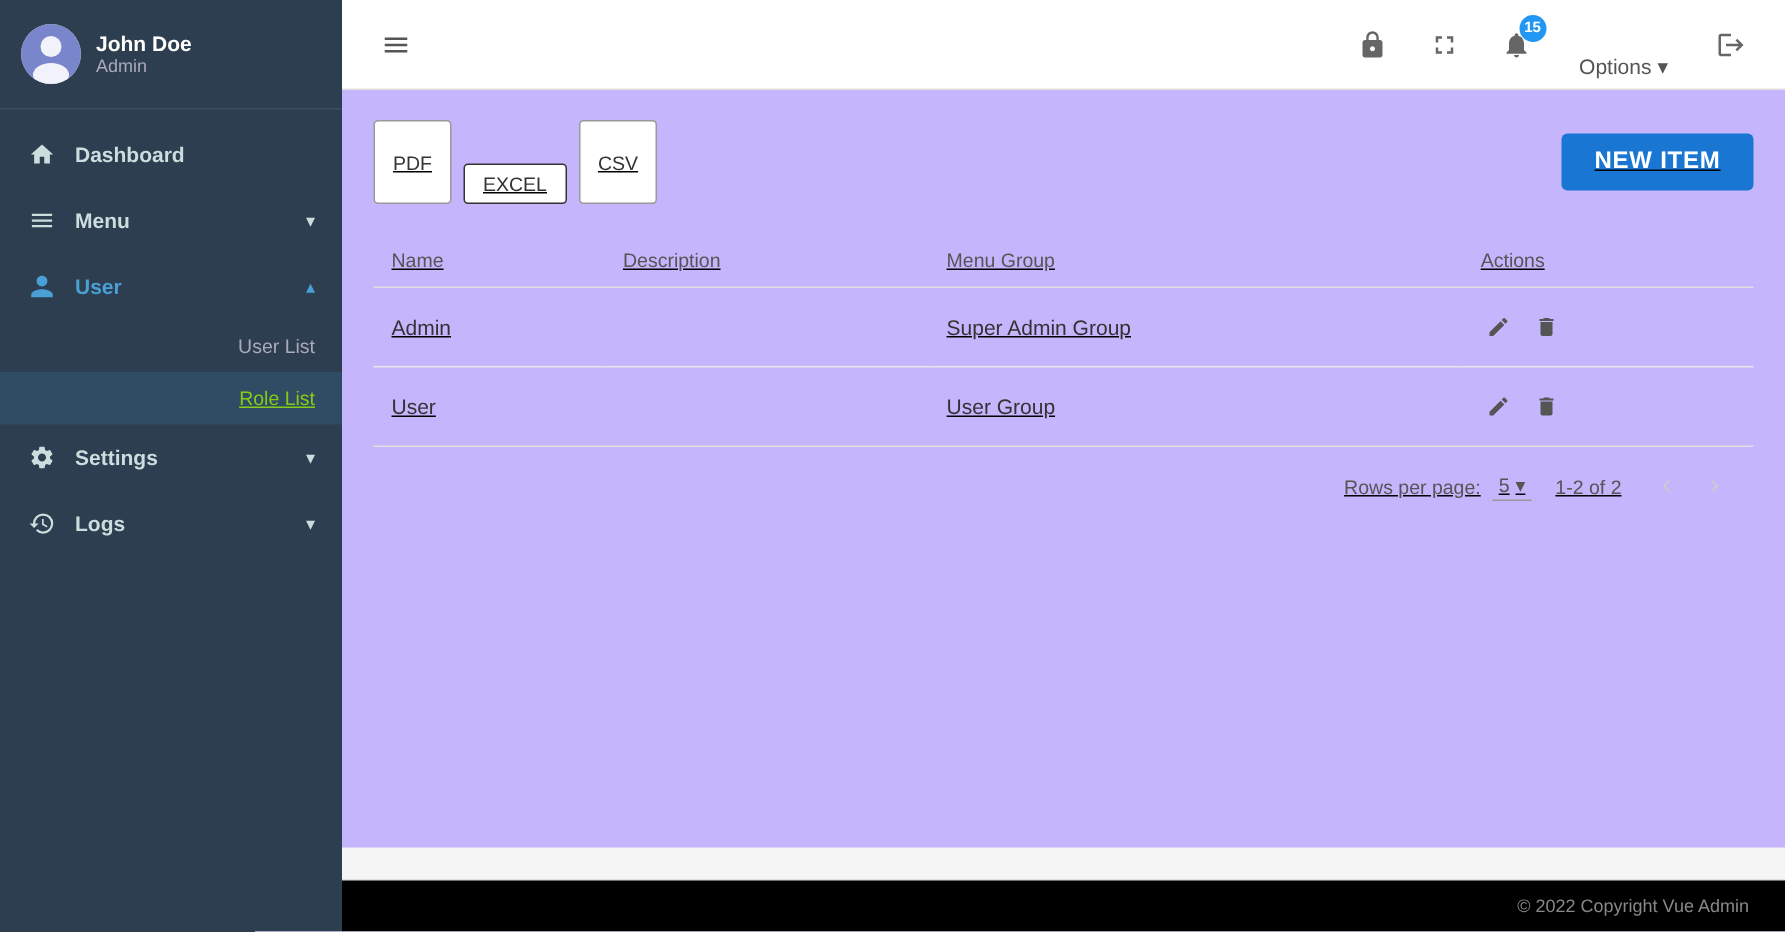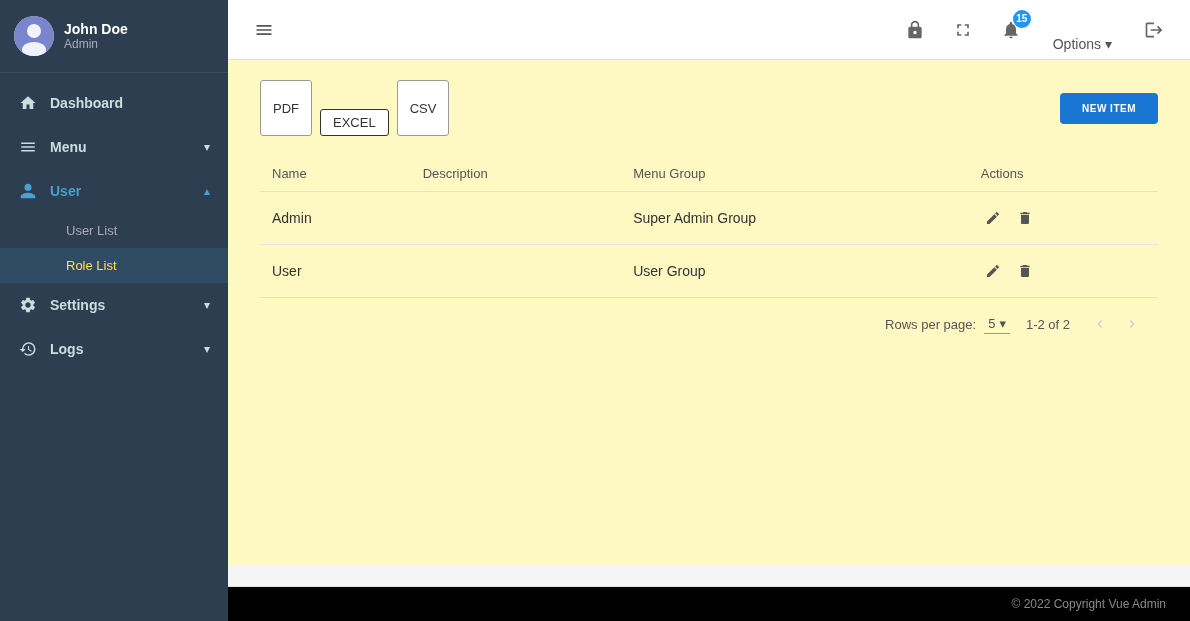--- a/index.html
+++ b/index.html
@@ -15,40 +15,40 @@
     .user-info { display: flex; flex-direction: column; }
     .user-name { font-weight: 600; font-size: 14px; }
     .user-role { font-size: 12px; color: #aab; }
 
     .sidebar-nav { flex: 1; padding-top: 8px; }
     .nav-item { display: flex; align-items: center; gap: 12px; padding: 12px 18px; cursor: pointer; color: #cdd; font-size: 14px; position: relative; }
     .nav-item.active { color: #4a9fd4; }
     .nav-item .nav-icon { width: 20px; height: 20px; display: flex; align-items: center; justify-content: center; flex-shrink: 0; }
     .nav-item .nav-label { flex: 1; font-weight: bold; }
     .nav-item .chevron { margin-left: auto; font-size: 12px; }
-    .sub-item { display: flex; align-items: center; padding: 10px 18px 10px 66px; cursor: pointer; color: #aab; font-size: 13px; }
-    .sub-item.active { color: #fde047; background: rgba(74,159,212,0.15); }
+    .sub-item { display: flex; align-items: center; padding: 10px 18px 10px 50px; cursor: pointer; color: #aab; font-size: 13px; justify-content: flex-end; }
+    .sub-item.active { color: #84cc16; background: rgba(74,159,212,0.15); text-decoration: underline; }
 
     
     .main-area { flex: 1; display: flex; flex-direction: column; }
     .topbar { background: #fff; height: 60px; display: flex; align-items: center; padding: 0 20px; border-bottom: 1px solid #e0e0e0; gap: 2px; }
     .topbar-left { display: flex; align-items: center; gap: 16px; flex: 1; }
     .topbar-right { display: flex; align-items: center; gap: 16px; }
     .icon-btn { background: none; border: none; cursor: pointer; color: #555; display: flex; align-items: center; justify-content: center; width: 32px; height: 32px; border-radius: 4px; }
     .notif-wrapper { position: relative; }
     .notif-badge { position: absolute; top: -4px; right: -4px; background: #2196F3; color: #fff; font-size: 10px; font-weight: 700; width: 18px; height: 18px; border-radius: 50%; display: flex; align-items: center; justify-content: center; }
     .options-btn { display: flex; align-items: center; gap: 4px; background: none; border: none; cursor: pointer; color: #555; font-size: 14px; padding: 6px 10px; margin-top: 28px; }
 
     
-    .content { flex: 1; padding: 20px 32px; background: #fef9c3; overflow-y: auto; }
+    .content { flex: 1; padding: 20px 21px; background: #c4b5fd; overflow-y: auto; text-decoration: underline; }
     .toolbar-row { display: flex; align-items: center; justify-content: space-between; margin-bottom: 20px; }
     .export-btns { display: flex; gap: 8px; }
     .export-btn { border: 1px solid #999; background: #fff; border-radius: 3px; padding: 5px 12px; font-size: 13px; font-weight: 500; cursor: pointer; color: #333; }
     .export-btn.active { border-color: #333; margin-top: 29px; }
-    .new-item-btn { background: #1976D2; color: #fff; border: none; border-radius: 4px; padding: 10px 22px; font-size: 10px; font-weight: 600; cursor: pointer; letter-spacing: 0.5px; }
+    .new-item-btn { background: #1976D2; color: #fff; border: none; border-radius: 4px; padding: 10px 22px; font-size: 16px; font-weight: 600; cursor: pointer; letter-spacing: 0.5px; }
 
     
     .data-table { width: 100%; border-collapse: collapse; }
     .data-table th { text-align: left; padding: 10px 12px; font-size: 13px; font-weight: 500; color: #555; border-bottom: 1px solid #e0e0e0; }
     .data-table td { padding: 14px 12px; font-size: 14px; color: #333; border-bottom: 1px solid #e8e8e8; }
     .data-table tr:last-child td { border-bottom: none; }
     .action-btns { display: flex; gap: 8px; align-items: center; }
     .action-icon { background: none; border: none; cursor: pointer; color: #666; display: flex; align-items: center; justify-content: center; padding: 4px; border-radius: 3px; }
 
     

